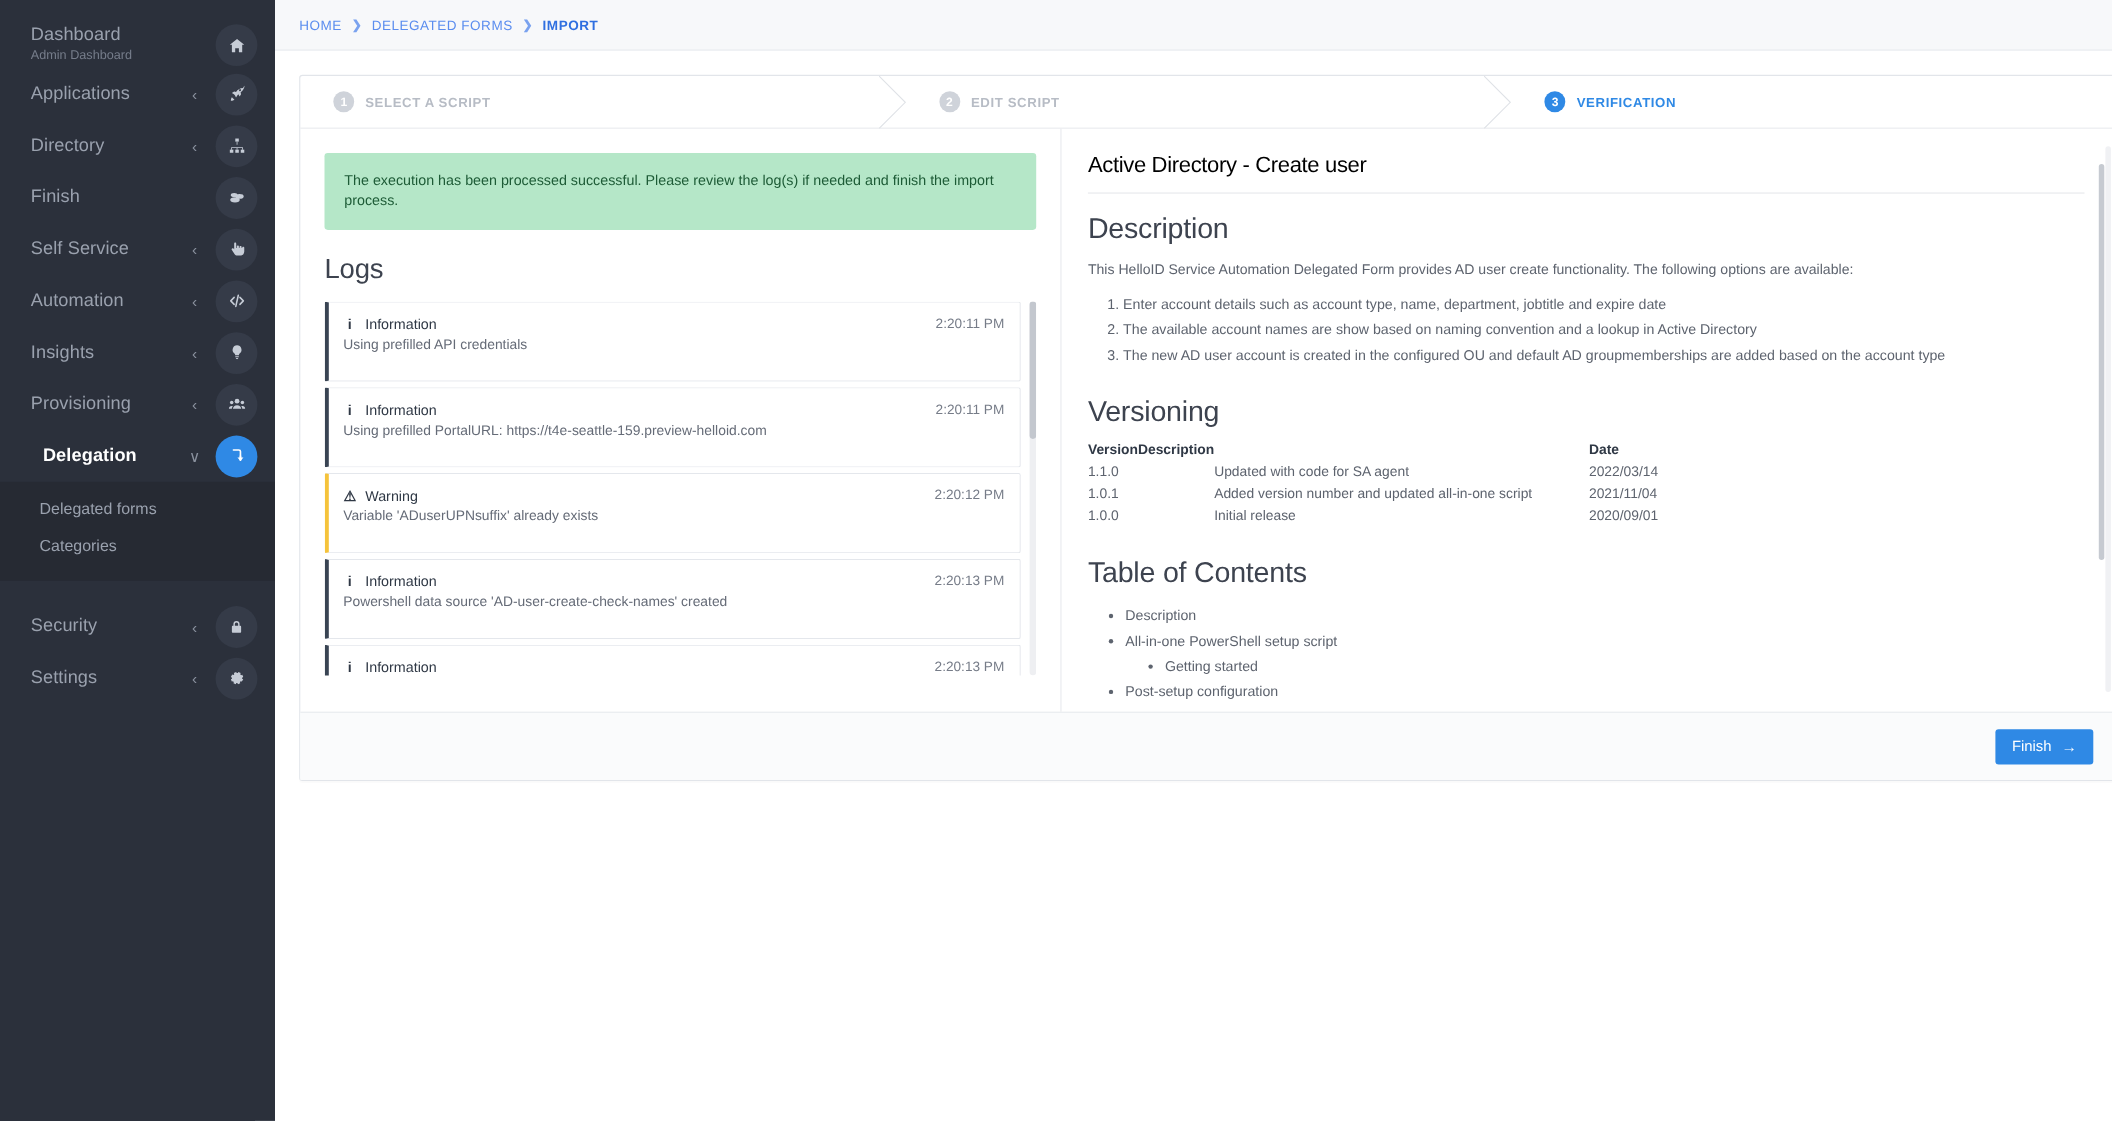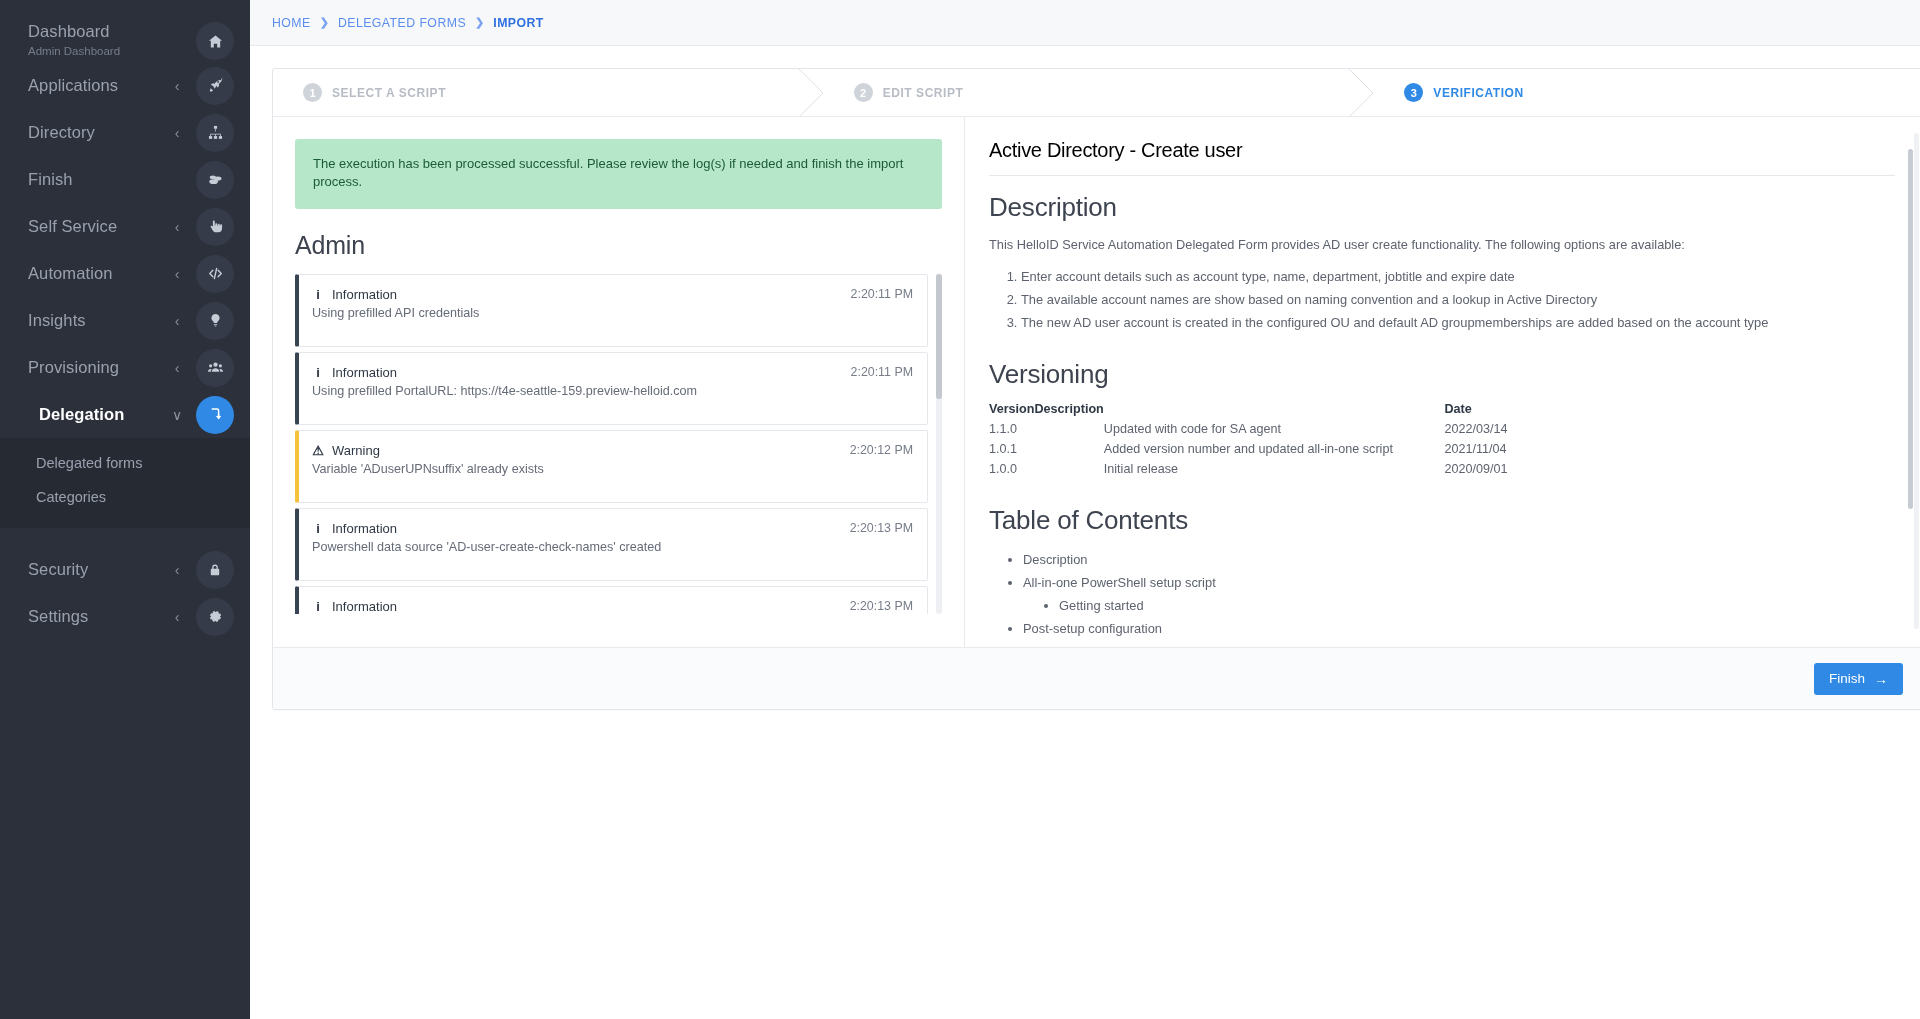--- a/index.html
+++ b/index.html
@@ -425,21 +425,21 @@
             </div>
           </div>
 
         <div class="wiz-body">
 
           <div class="left-pane">
             <div class="alert-success">
               <div class="alert-text">The execution has been processed successful. Please review the log(s) if needed and finish the import process.</div>
             </div>
 
-            <div class="logs-title">Admin</div>
+            <div class="logs-title">Logs</div>
 
             <div class="logs-scroll">
               <div id="log-list">
                   <div class="log-card">
                     <div class="log-main">
                       <div class="log-head">
                         <span class="log-ico">i</span>
                         <span class="log-sev">Information</span>
                       </div>
                       <div class="log-msg">Using prefilled API credentials</div>

